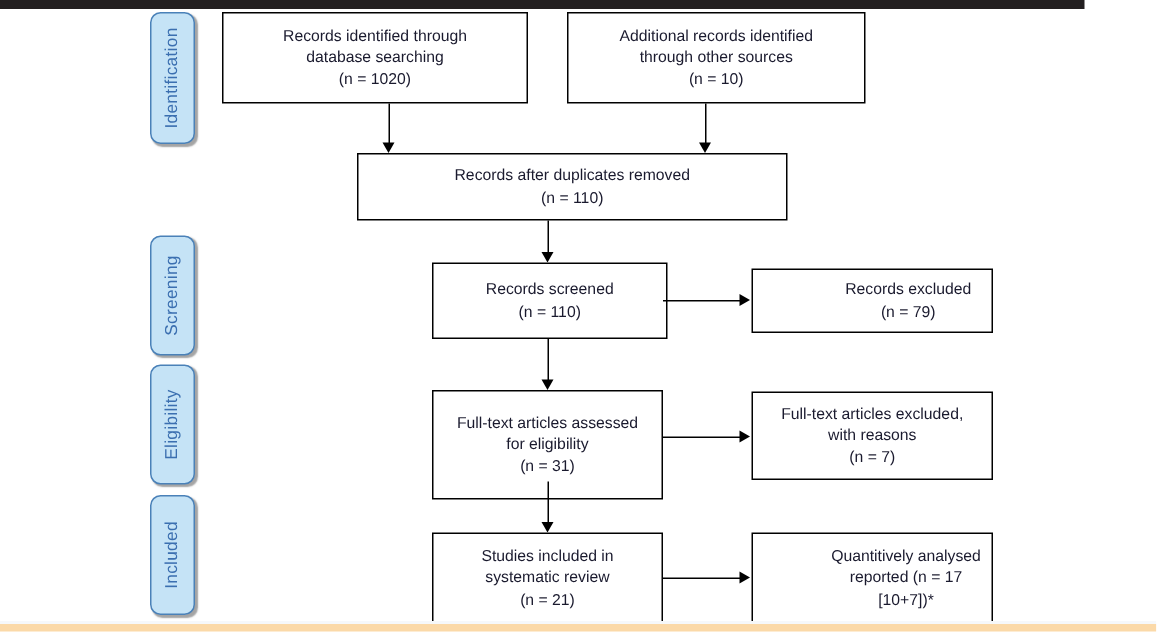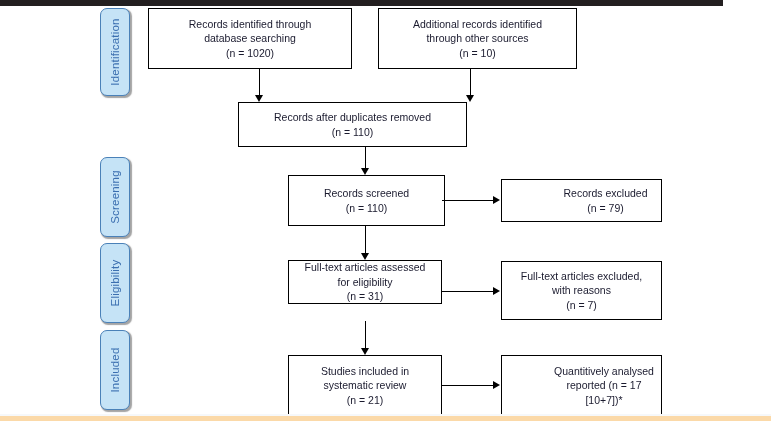--- a/index.html
+++ b/index.html
@@ -146,21 +146,21 @@
 through other sources
 (n = 10)</span>
   </div>
 
   <div class="vline" style="left:259px; top:69px; height:27px;"></div>
   <div class="arrow-down" style="left:255px; top:95px;"></div>
 
   <div class="vline" style="left:470px; top:69px; height:27px;"></div>
   <div class="arrow-down" style="left:466px; top:95px;"></div>
 
-  <div class="flow-box" style="left:238px; top:102px; width:229px; height:45px;">
+  <div class="flow-box" style="left:238px; top:102px; width:287px; height:45px;">
     <span class="box-text">Records after duplicates removed
 (n = 110)</span>
   </div>
 
   <div class="vline" style="left:365px; top:147px; height:22px;"></div>
   <div class="arrow-down" style="left:361px; top:168px;"></div>
 
   <div class="flow-box" style="left:288px; top:175px; width:157px; height:51px;">
     <span class="box-text">Records screened
 (n = 110)</span>
@@ -170,21 +170,21 @@
   <div class="arrow-right" style="left:493px; top:196px;"></div>
 
   <div class="flow-box" style="left:501px; top:179px; width:161px; height:43px;padding-left:48px;">
     <span class="box-text">Records excluded
 (n = 79)</span>
   </div>
 
   <div class="vline" style="left:365px; top:226px; height:28px;"></div>
   <div class="arrow-down" style="left:361px; top:253px;"></div>
 
-  <div class="flow-box" style="left:288px; top:260px; width:154px; height:44px;justify-content:center;">
+  <div class="flow-box" style="left:288px; top:260px; width:154px; height:73px;justify-content:center;">
     <span class="box-text">Full-text articles assessed
 for eligibility
 (n = 31)</span>
   </div>
 
   <div class="hline" style="left:442px; top:291px; width:52px;"></div>
   <div class="arrow-right" style="left:493px; top:287px;"></div>
 
   <div class="flow-box" style="left:501px; top:261px; width:161px; height:59px;">
     <span class="box-text">Full-text articles excluded,

